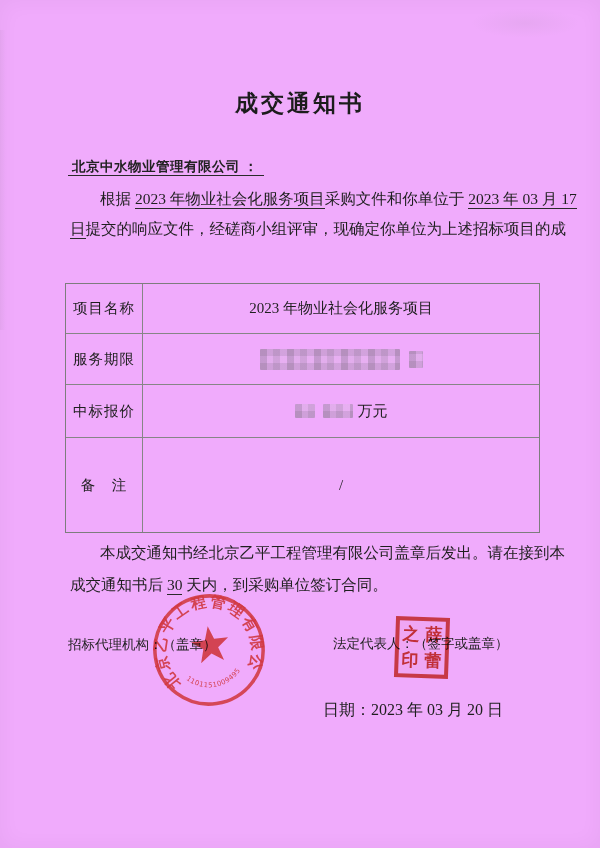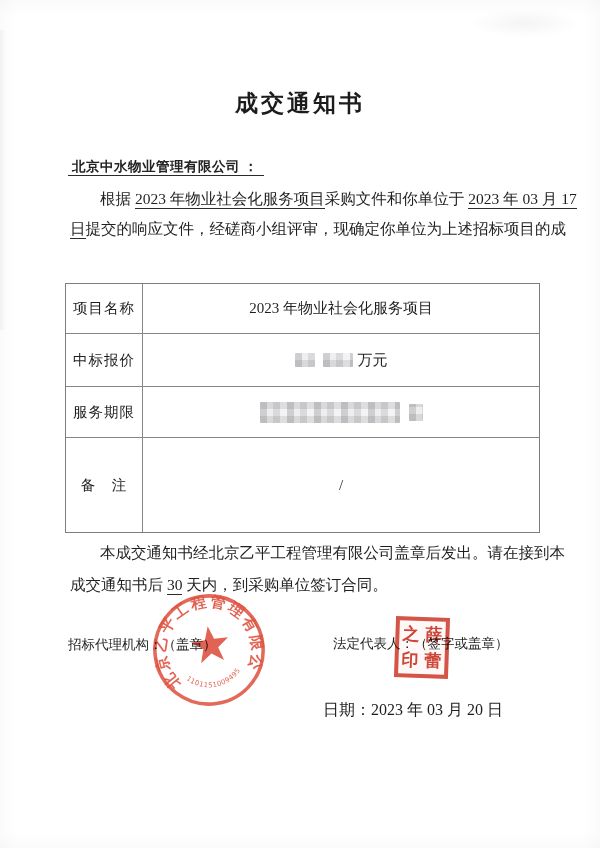--- a/index.html
+++ b/index.html
@@ -1,20 +1,20 @@
 <!DOCTYPE html>
 <html><head>
 <meta charset="utf-8">
 <style>
   html,body{margin:0;padding:0;background:#e8e8e8;}
   .page{
     position:relative;
     width:600px;height:848px;
     margin:0 auto;
-    background:#ffffff;
+    background:#f0abfc;
     overflow:hidden;
     font-family:"Liberation Serif","DejaVu Serif",serif;
     color:#222;
     box-shadow:inset 0 0 22px rgba(0,0,0,0.045);
   }
   .smudge{position:absolute;pointer-events:none;}
   .smudge.s1{left:470px;top:8px;width:110px;height:30px;
     background:radial-gradient(ellipse at center,rgba(120,120,120,0.08),rgba(120,120,120,0) 70%);}
   .smudge.s2{left:-4px;top:30px;width:10px;height:300px;
     background:linear-gradient(90deg,rgba(100,100,100,0.10),rgba(100,100,100,0));}
@@ -107,33 +107,33 @@
     <span class="line">
       <span class="u">日</span><span>提交的响应文件，经磋商小组评审，现确定你单位为上述招标项目的成</span>
     </span>
   </div>
 
   <div class="award-table">
     <div class="t-row r1">
       <div class="t-label">项目名称</div>
       <div class="t-value">2023 年物业社会化服务项目</div>
     </div>
+    <div class="t-row r3">
+      <div class="t-label">服务期限</div>
+      <div class="t-value">
+        <span class="mosaic m-term-1"></span>
+        <span class="mosaic m-term-2"></span>
+      </div>
+    </div>
     <div class="t-row r2">
       <div class="t-label">中标报价</div>
       <div class="t-value">
         <span class="mosaic m-price-1"></span>
         <span class="mosaic m-price-2"></span>
         <span>万元</span>
-      </div>
-    </div>
-    <div class="t-row r3">
-      <div class="t-label">服务期限</div>
-      <div class="t-value">
-        <span class="mosaic m-term-1"></span>
-        <span class="mosaic m-term-2"></span>
       </div>
     </div>
     <div class="t-row r4">
       <div class="t-label">备　注</div>
       <div class="t-value">/</div>
     </div>
   </div>
 
   <div class="para para2">
     <span class="line indent">

